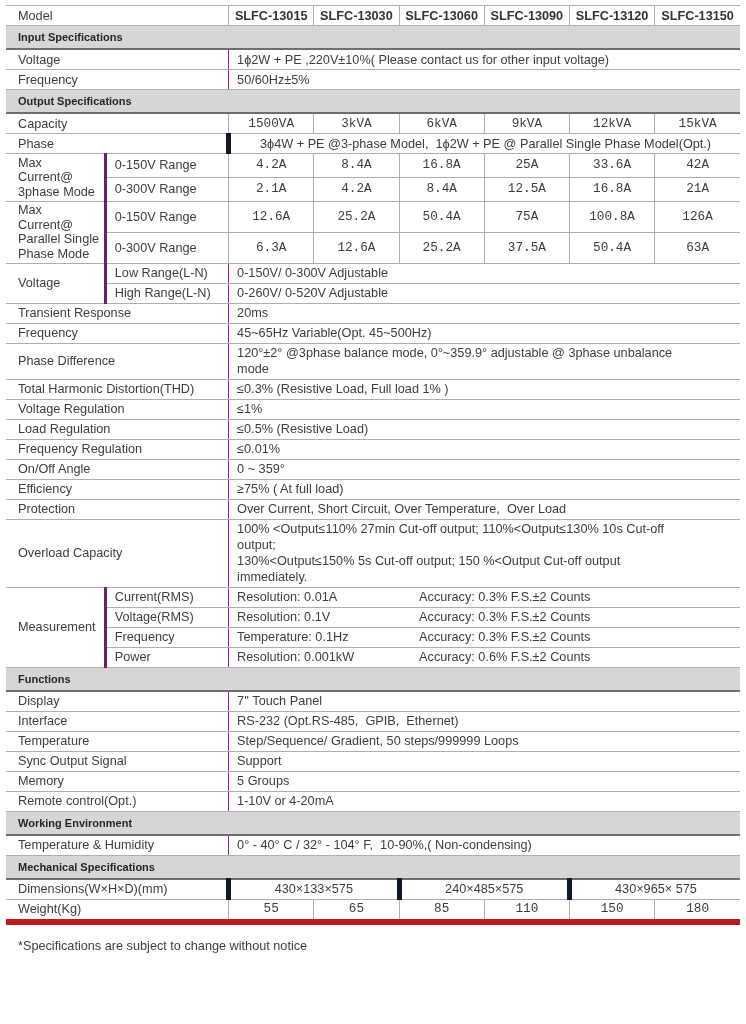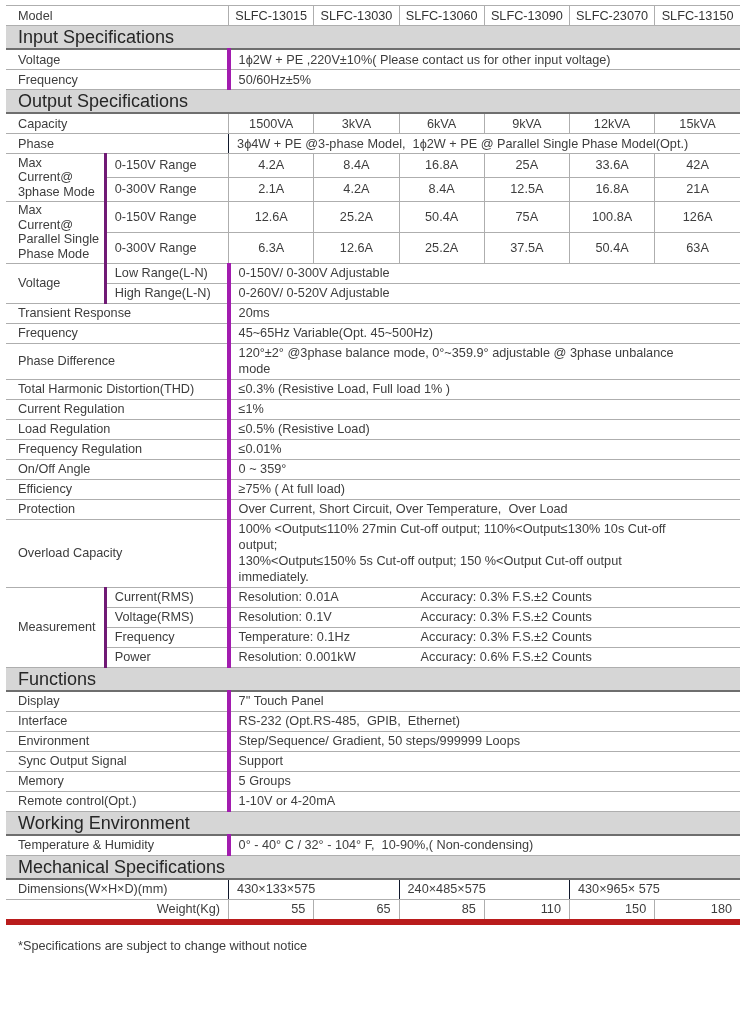--- a/index.html
+++ b/index.html
@@ -23,41 +23,41 @@
     font-size: 12.7px;
     line-height: 16px;
     color: #3d3d3d;
     vertical-align: middle;
     white-space: pre-wrap;
     overflow: hidden;
   }
   td.lbl { padding-left: 12px; }
   td.mainlbl { padding-left: 12px; padding-right: 4px; line-height: 14.5px; }
   td.sub { border-left: 3px solid #701a75; font-weight: 400; }
-  td.val { border-left: 4px solid #a21caf; }
-  td.num { border-left: 1px solid #aeaeae; text-align: center; }
-  td.ctr { border-left: 1px solid #0f172a; }
+  td.val { border-left: 1px solid #a21caf; }
+  td.num { border-left: 1px solid #aeaeae; text-align: center; font-family: Liberation Mono, monospace; }
+  td.ctr { border-left: 5px solid #0f172a; text-align: center; }
   td.model {
     border-left: 1px solid #aeaeae;
     text-align: center;
-    font-weight: 400;
+    font-weight: 700;
     color: #333333;
     padding-left: 2px; padding-right: 2px;
   }
   tr.band td {
     background: #d6d6d6;
-    font-weight: 400;
-    font-size: 18px;
+    font-weight: 700;
+    font-size: 11px;
     color: #262626;
     border-bottom: 2px solid #6e6e6e;
     padding: 2px 12px;
     height: 18px;
     line-height: 18px;
   }
-  tr.lastrow td { border-bottom: 6px solid #b91c1c; text-align: right; }
+  tr.lastrow td { border-bottom: 6px solid #b91c1c; }
   .res { display: inline-block; width: 182px; }
   .footnote {
     margin: 13px 0 0 18px;
     font-size: 12.7px;
     line-height: 17px;
     color: #3d3d3d;
   }
 </style>
 </head>
 <body>
@@ -74,21 +74,21 @@
       <col style="width:85px">
   </colgroup>
 
   <tbody>
       <tr>
     <td class="lbl" colspan="2">Model</td>
     <td class="model">SLFC-13015</td>
     <td class="model">SLFC-13030</td>
     <td class="model">SLFC-13060</td>
     <td class="model">SLFC-13090</td>
-    <td class="model">SLFC-23070</td>
+    <td class="model">SLFC-13120</td>
     <td class="model">SLFC-13150</td>
   </tr>
 
   <tr class="band">
     <td colspan="8">Input Specifications</td>
   </tr>
   <tr>
     <td class="lbl" colspan="2">Voltage</td>
     <td class="val" colspan="6">1ϕ2W + PE ,220V±10%( Please contact us for other input voltage)</td>
   </tr>
@@ -179,21 +179,21 @@
   <tr>
     <td class="lbl" colspan="2">Phase Difference</td>
     <td class="val" colspan="6">120°±2° @3phase balance mode, 0°~359.9° adjustable @ 3phase unbalance
 mode</td>
   </tr>
   <tr>
     <td class="lbl" colspan="2">Total Harmonic Distortion(THD)</td>
     <td class="val" colspan="6">≤0.3% (Resistive Load, Full load 1% )</td>
   </tr>
   <tr>
-    <td class="lbl" colspan="2">Current Regulation</td>
+    <td class="lbl" colspan="2">Voltage Regulation</td>
     <td class="val" colspan="6">≤1%</td>
   </tr>
   <tr>
     <td class="lbl" colspan="2">Load Regulation</td>
     <td class="val" colspan="6">≤0.5% (Resistive Load)</td>
   </tr>
   <tr>
     <td class="lbl" colspan="2">Frequency Regulation</td>
     <td class="val" colspan="6">≤0.01%</td>
   </tr>
@@ -240,21 +240,21 @@
   </tr>
   <tr>
     <td class="lbl" colspan="2">Display</td>
     <td class="val" colspan="6">7'' Touch Panel</td>
   </tr>
   <tr>
     <td class="lbl" colspan="2">Interface</td>
     <td class="val" colspan="6">RS-232 (Opt.RS-485,  GPIB,  Ethernet)</td>
   </tr>
   <tr>
-    <td class="lbl" colspan="2">Environment</td>
+    <td class="lbl" colspan="2">Temperature</td>
     <td class="val" colspan="6">Step/Sequence/ Gradient, 50 steps/999999 Loops</td>
   </tr>
   <tr>
     <td class="lbl" colspan="2">Sync Output Signal</td>
     <td class="val" colspan="6">Support</td>
   </tr>
   <tr>
     <td class="lbl" colspan="2">Memory</td>
     <td class="val" colspan="6">5 Groups</td>
   </tr>

